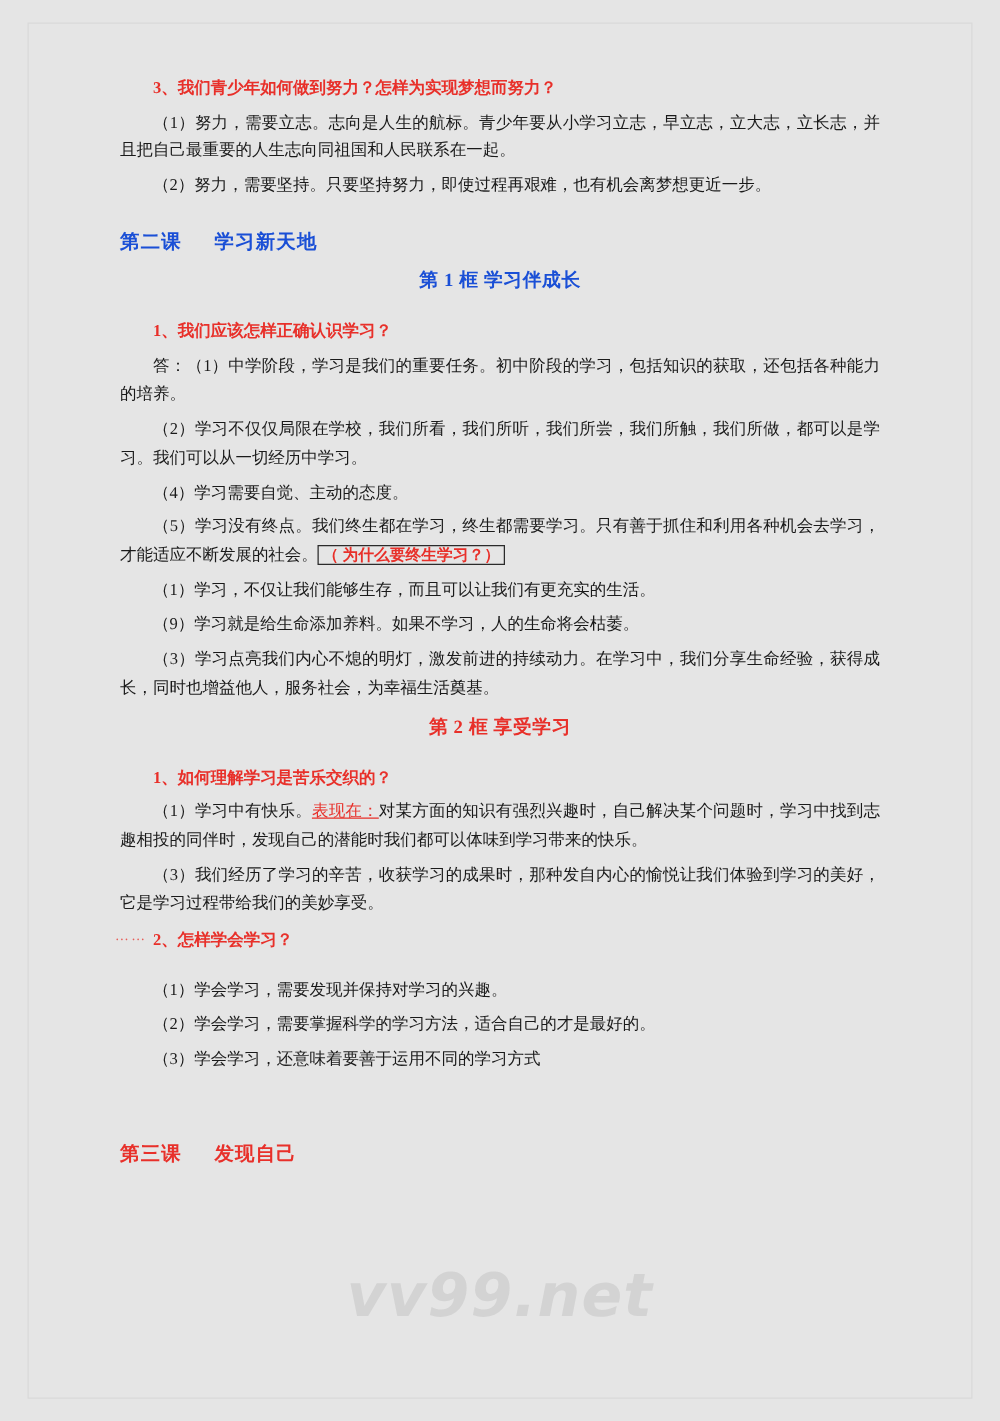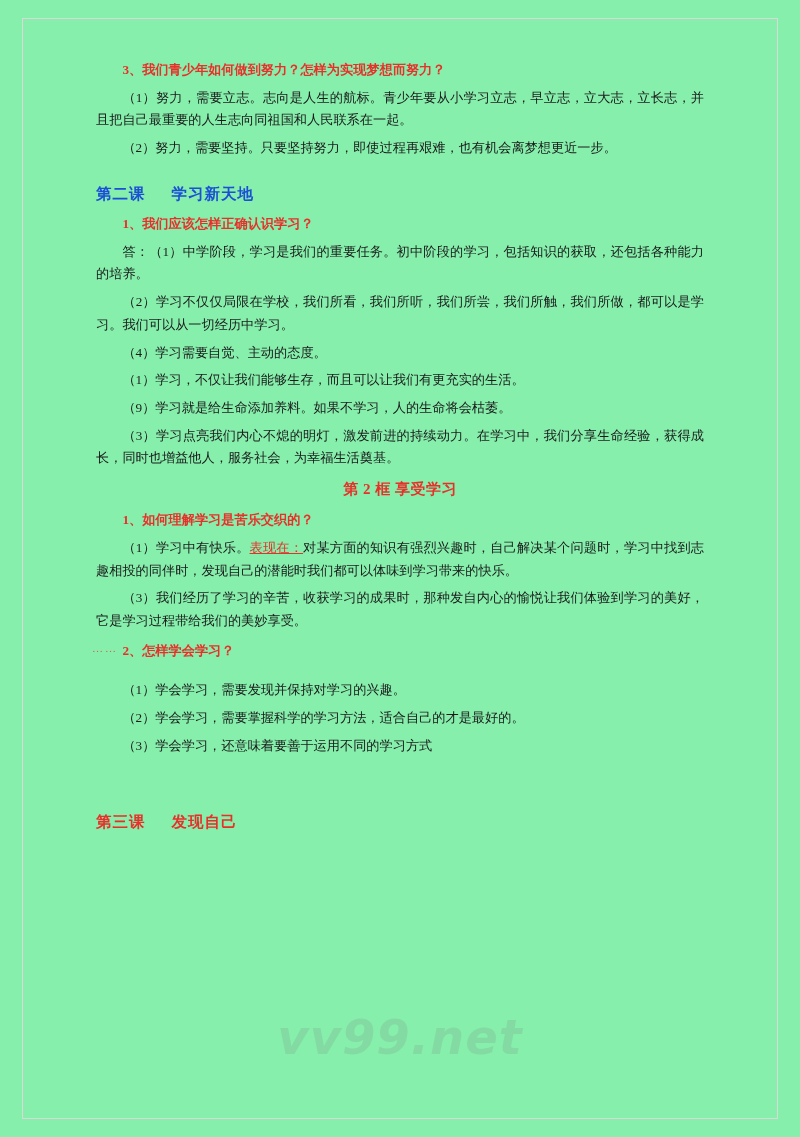--- a/index.html
+++ b/index.html
@@ -10,21 +10,21 @@
   body {
     width: 800px;
     height: 1137px;
     font-family: "Liberation Serif", "DejaVu Serif", serif;
     overflow: hidden;
   }
   .page {
     position: relative;
     width: 800px;
     height: 1137px;
-    background: #86efac;
+    background: #e5e5e5;
     box-sizing: border-box;
     overflow: hidden;
   }
   .page-frame {
     position: absolute;
     left: 22px;
     top: 18px;
     right: 22px;
     bottom: 18px;
     border: 1px solid #d9d9d9;
@@ -45,21 +45,21 @@
   }
   .q {
     color: #e8302a;
     font-weight: bold;
     text-indent: 2em;
     margin-top: 7px;
     margin-bottom: 5px;
     font-size: 13.2px;
   }
   .q.tight {
-    margin-top: 0;
+    margin-top: 20px;
   }
   .para {
     text-indent: 2em;
   }
   .chapter {
     color: #1a4fd6;
     font-weight: bold;
     font-size: 15.5px;
     letter-spacing: 1px;
     margin: 22px 0 8px 0;
@@ -138,25 +138,27 @@
   <div class="content">
 
     <p class="q">3、我们青少年如何做到努力？怎样为实现梦想而努力？</p>
     <p class="para">（1）努力，需要立志。志向是人生的航标。青少年要从小学习立志，早立志，立大志，立长志，并且把自己最重要的人生志向同祖国和人民联系在一起。</p>
     <p class="para">（2）努力，需要坚持。只要坚持努力，即使过程再艰难，也有机会离梦想更近一步。</p>
 
     <div class="chapter">
       <span>第二课</span><span class="gap"></span><span>学习新天地</span>
     </div>
 
+    <div class="frame-title blue">第 1 框  学习伴成长</div>
 
     <p class="q tight">1、我们应该怎样正确认识学习？</p>
     <p class="para">答：（1）中学阶段，学习是我们的重要任务。初中阶段的学习，包括知识的获取，还包括各种能力的培养。</p>
     <p class="para">（2）学习不仅仅局限在学校，我们所看，我们所听，我们所尝，我们所触，我们所做，都可以是学习。我们可以从一切经历中学习。</p>
     <p class="para">（4）学习需要自觉、主动的态度。</p>
+    <p class="para"><span>（5）学习没有终点。我们终生都在学习，终生都需要学习。只有善于抓住和利用各种机会去学习，才能适应不断发展的社会。</span><span class="boxed">（ 为什么要终生学习？）</span></p>
 
     <div class="stray-dash"></div>
 
     <p class="para">（1）学习，不仅让我们能够生存，而且可以让我们有更充实的生活。</p>
     <p class="para">（9）学习就是给生命添加养料。如果不学习，人的生命将会枯萎。</p>
     <p class="para">（3）学习点亮我们内心不熄的明灯，激发前进的持续动力。在学习中，我们分享生命经验，获得成长，同时也增益他人，服务社会，为幸福生活奠基。</p>
 
     <div class="frame-title">第 2 框  享受学习</div>
 
     <p class="q tight">1、如何理解学习是苦乐交织的？</p>

